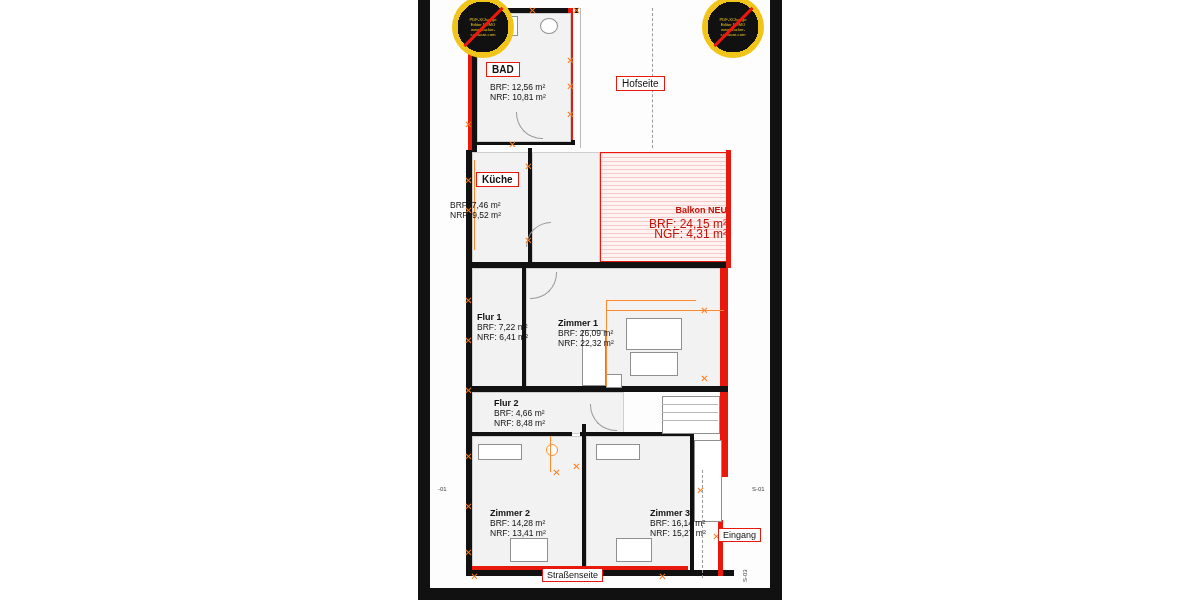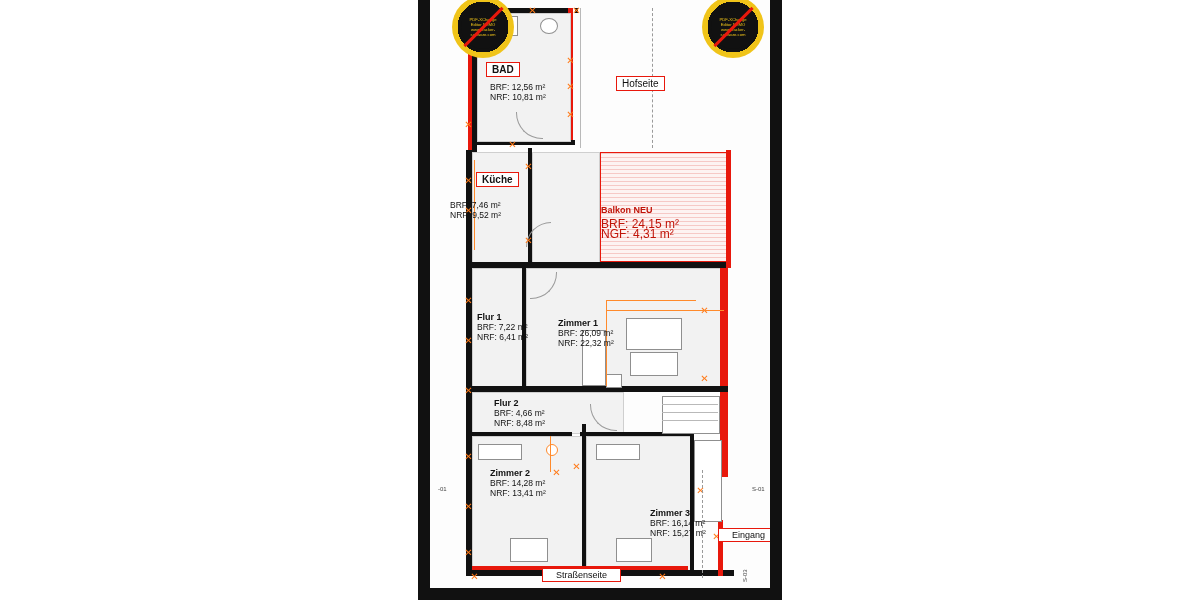--- a/index.html
+++ b/index.html
@@ -10,24 +10,24 @@
 
   .room{position:absolute;background:#f2f2f2;border:1px solid #cfcfcf;}
   .wall{position:absolute;background:#111111;}
   .redwall{position:absolute;background:#e8180c;}
   .thinline{position:absolute;background:#b9b9b9;}
 
   .lbl{position:absolute;font-size:8.5px;color:#111;line-height:10px;white-space:nowrap;}
   .lbl .nm{font-weight:bold;font-size:9px;display:block;}
   .lbl .v{display:block;}
   .boxed{position:absolute;border:1px solid #e8180c;padding:1px 5px;font-size:10px;color:#111;background:#ffffff;white-space:nowrap;}
-  .boxed.small{font-size:9px;padding:1px 13px;}
+  .boxed.small{font-size:9px;padding:1px 4px;}
 
   .balkon{position:absolute;border:1px solid #e8180c;background:repeating-linear-gradient(to bottom,#f6c9c6 0px,#f6c9c6 1px,#fdf3f2 1px,#fdf3f2 4px);}
-  .balkon .cap{position:absolute;left:0;right:0;text-align:left;color:#c01409;}
+  .balkon .cap{position:absolute;left:0;right:0;text-align:right;color:#c01409;}
   .balkon .t{font-weight:bold;font-size:9px;}
   .balkon .r{font-size:12px;}
 
   .stamp{position:absolute;width:62px;height:62px;border-radius:50%;
          background:radial-gradient(circle at 50% 50%, #111 0 58%, #f0c419 58% 100%);}
   .stamp .inner{position:absolute;inset:9px;border-radius:50%;background:#111;color:#f0c419;
          font-size:4.2px;line-height:5px;text-align:center;display:flex;align-items:center;justify-content:center;padding:3px;}
   .stamp .slash{position:absolute;left:50%;top:4px;bottom:4px;width:3px;margin-left:-1.5px;background:#e8180c;transform:rotate(45deg);}
 
   .xmark{position:absolute;width:9px;height:9px;color:#ff7a18;font-size:10px;line-height:9px;text-align:center;}
@@ -178,21 +178,21 @@
         <span class="v">BRF: 26,09 m²</span>
         <span class="v">NRF: 22,32 m²</span>
       </div>
 
       <div class="lbl" style="left:64px;top:398px;">
         <span class="nm">Flur 2</span>
         <span class="v">BRF: 4,66 m²</span>
         <span class="v">NRF: 8,48 m²</span>
       </div>
 
-      <div class="lbl" style="left:60px;top:468px;">
+      <div class="lbl" style="left:60px;top:508px;">
         <span class="nm">Zimmer 2</span>
         <span class="v">BRF: 14,28 m²</span>
         <span class="v">NRF: 13,41 m²</span>
       </div>
 
       <div class="lbl" style="left:172px;top:508px;margin-left:48px;">
         <span class="nm">Zimmer 3</span>
         <span class="v">BRF: 16,14 m²</span>
         <span class="v">NRF: 15,27 m²</span>
       </div>

